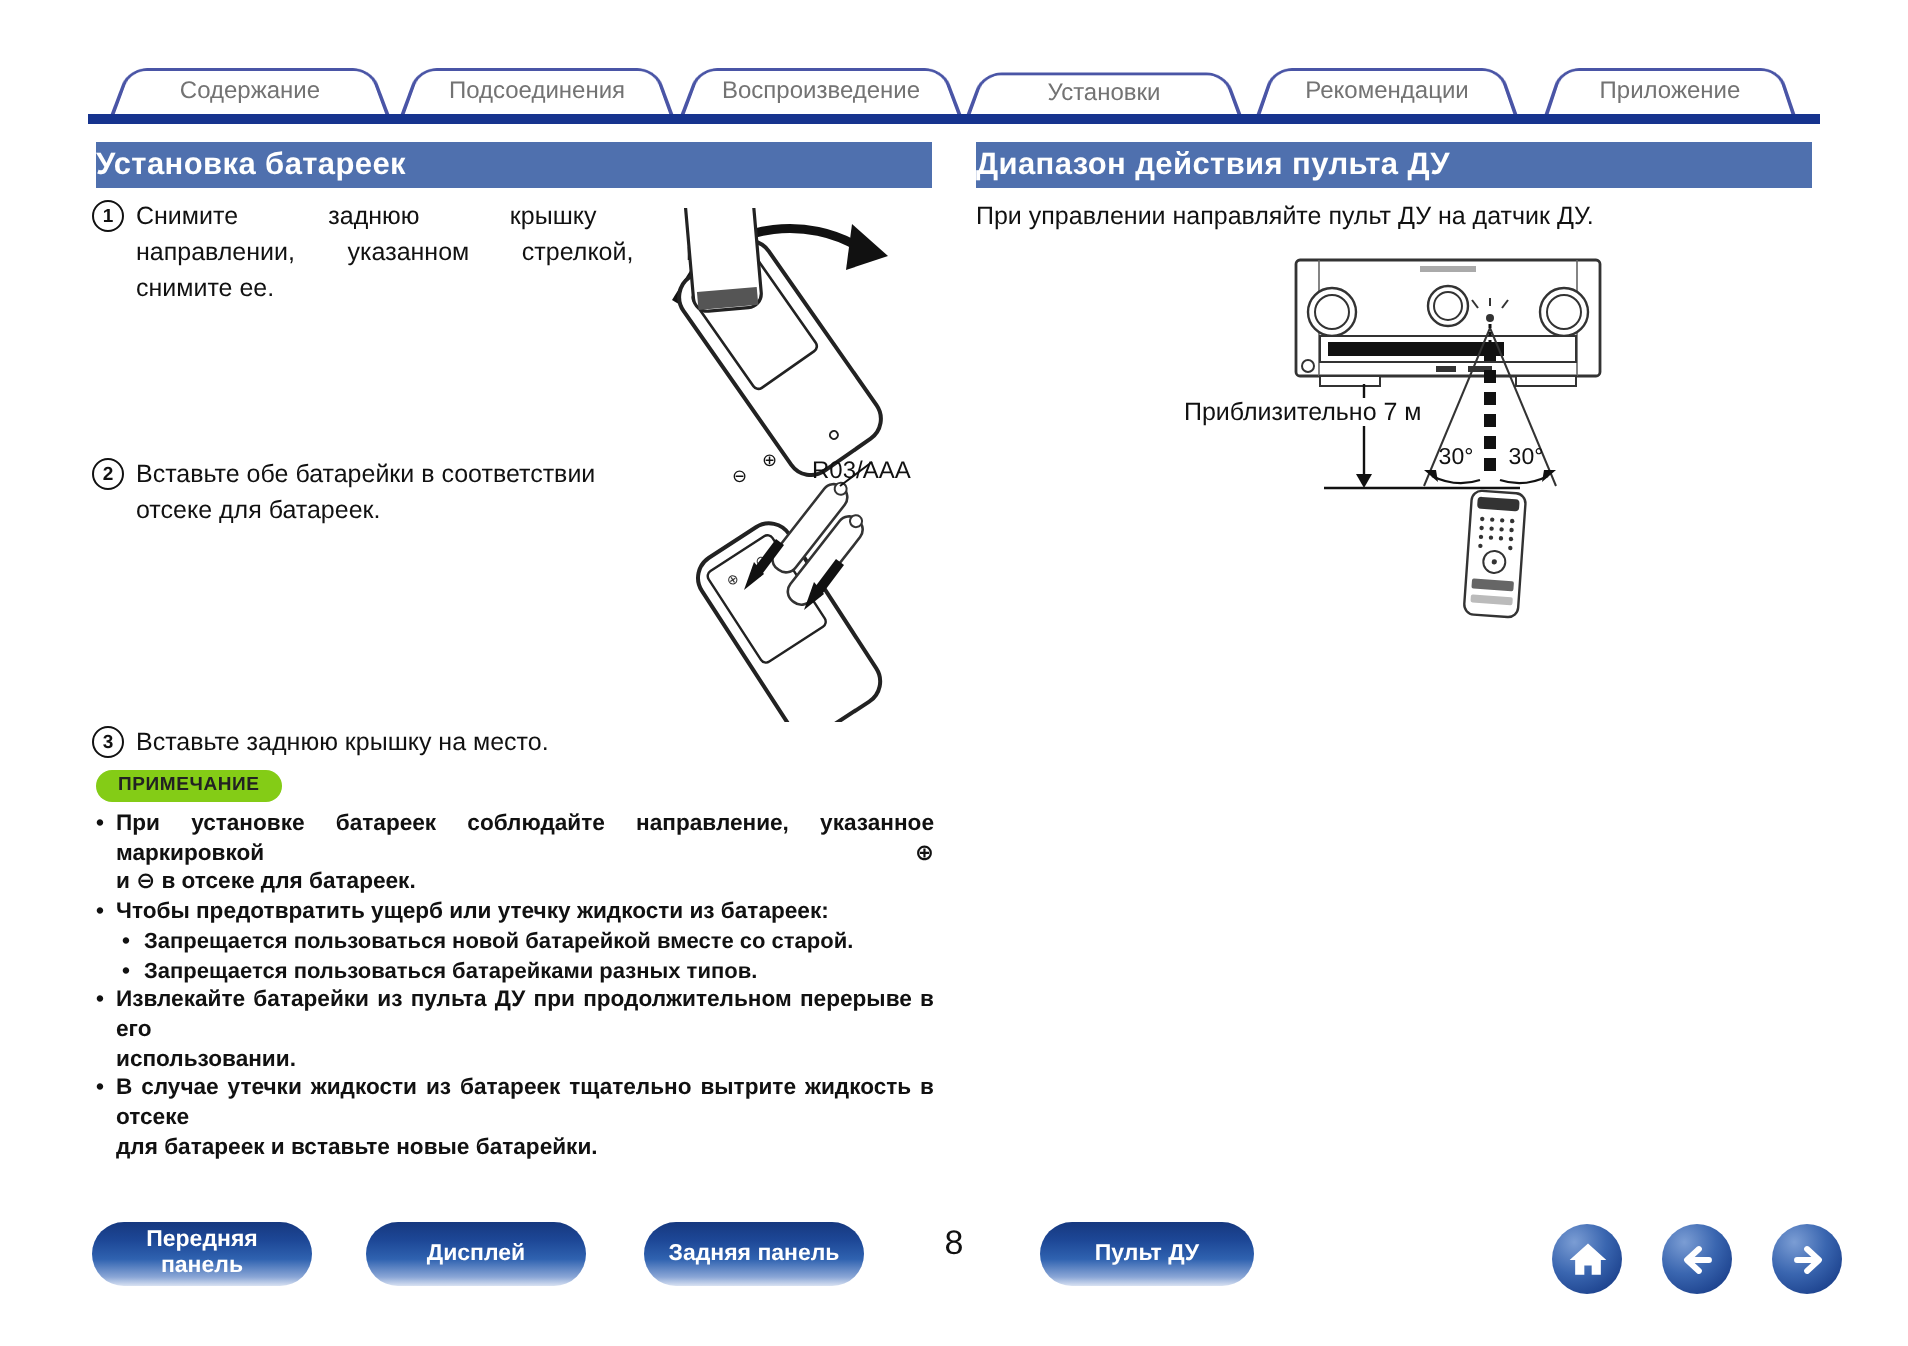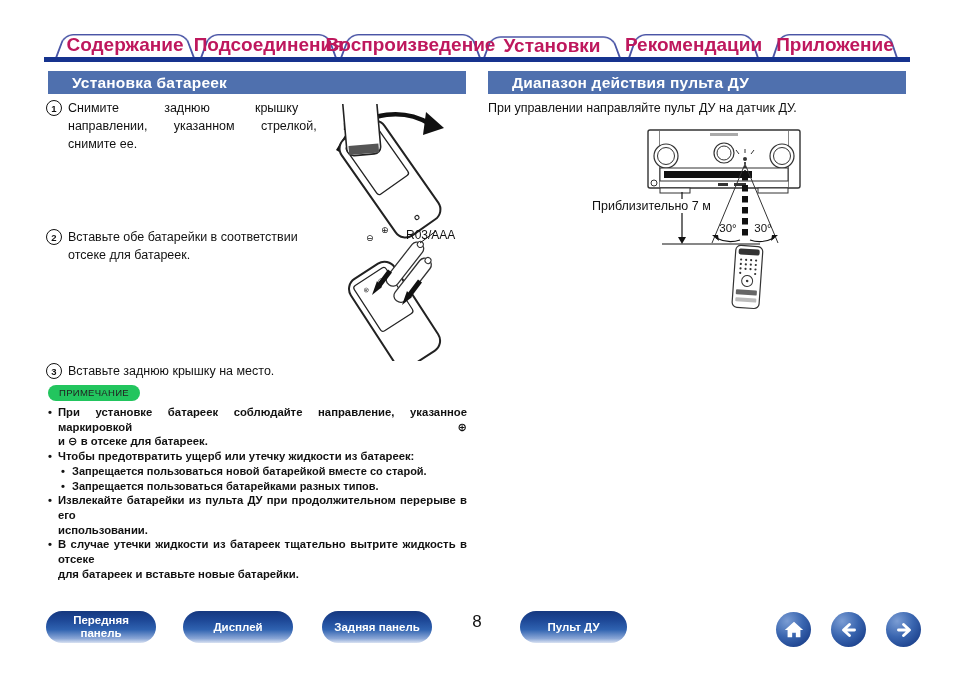--- a/index.html
+++ b/index.html
@@ -6,40 +6,40 @@
   .page{position:relative;width:954px;height:673px;background:#fff;overflow:hidden;
         font-family:"Liberation Sans","DejaVu Sans",sans-serif;color:#111;}
 
   
   .tab{position:absolute;top:29px;height:29px;}
   .tab.active{top:32px;height:26px;}
   .tab-shape{position:absolute;left:0;top:0;right:0;bottom:0;background:#fff;
              border:2px solid #4a55a6;border-bottom:none;border-radius:11px 11px 0 0;
              transform:perspective(60px) rotateX(18deg);transform-origin:bottom center;}
   .tab-label{position:relative;z-index:1;display:flex;width:100%;height:100%;
-             align-items:center;justify-content:center;font-size:19px;font-weight:bold;
-             color:#be185d;padding-top:2px;box-sizing:border-box;}
+             align-items:center;justify-content:center;font-size:12px;font-weight:normal;
+             color:#737373;padding-top:2px;box-sizing:border-box;}
   .rule{position:absolute;left:44px;top:57px;width:866px;height:5px;background:#16338e;}
 
   
   .sec-header{position:absolute;width:418px;height:23px;background:#4f70ae;color:#fff;
-              font-size:15.5px;font-weight:bold;line-height:23px;padding-left:24px;
+              font-size:15.5px;font-weight:bold;line-height:23px;padding-left:0;
               box-sizing:border-box;letter-spacing:.2px;}
 
   
   .step{position:absolute;display:flex;gap:6px;}
   .step-num{flex:0 0 auto;width:14px;height:14px;margin-top:1px;border:1.2px solid #111;
             border-radius:50%;display:flex;align-items:center;justify-content:center;
             font-size:9.5px;font-weight:bold;color:#111;}
   .step-text{width:282px;font-size:12.5px;line-height:1.44;color:#111;}
   .step-text.wide{width:340px;}
   .jline{text-align:justify;text-align-last:justify;}
 
   
-  .badge{position:absolute;background:#22c55e;color:#222;font-size:9.5px;font-weight:normal;
+  .badge{position:absolute;background:#84cc16;color:#222;font-size:9.5px;font-weight:bold;
          padding:2px 11px 3px 11px;border-radius:8px;letter-spacing:.3px;}
   .notes{position:absolute;width:419px;font-weight:bold;}
   .note-item{position:relative;padding-left:10px;font-size:11.3px;line-height:14.7px;color:#111;}
   .note-item::before{content:"\2022";position:absolute;left:0;top:0;font-size:11.3px;}
   .note-sub{position:relative;padding-left:24px;font-size:11px;line-height:14.7px;color:#111;}
   .note-sub::before{content:"\2022";position:absolute;left:13px;top:0;font-size:11.3px;}
 
   
   .fig{position:absolute;}
   .fig-label{position:absolute;font-size:12px;color:#111;white-space:nowrap;text-align:center;}

